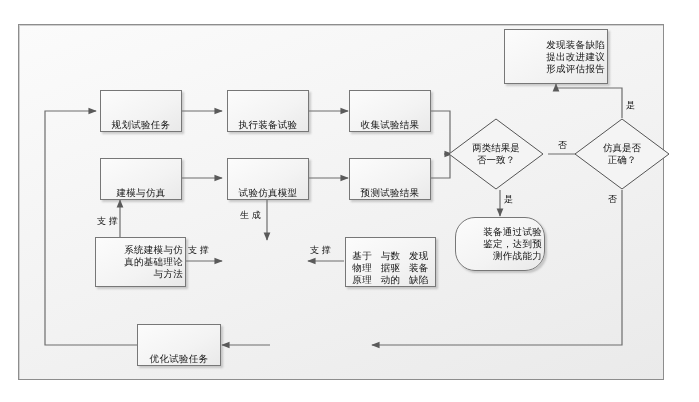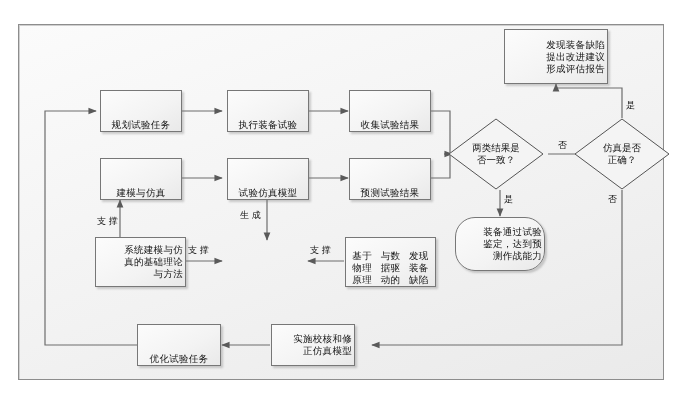--- a/index.html
+++ b/index.html
@@ -98,24 +98,20 @@
 
 
   <div class="box" style="left:345px;top:237px;width:91px;height:50px;flex-direction:row;">
     <span>基于物理原理</span>
     <span>与数据驱动的</span>
     <span>发现装备缺陷</span>
   </div>
 
   <div class="box" style="left:137px;top:324px;width:84px;height:42px;">优化试验任务</div>
 
-  <div class="box" style="left:271px;top:324px;width:84px;height:42px;flex-direction:column;">
-    <span>实施校核和修</span>
-    <span>正仿真模型</span>
-  </div>
 
   <div class="diamond" style="left:448px;top:118px;width:96px;height:72px;">
     <svg width="96" height="72">
       <polygon points="48,1 95,36 48,71 1,36" fill="#f4f4f4" stroke="#555" stroke-width="1"></polygon>
     </svg>
     <div class="dtext" style="flex-direction:column;">
       <span>两类结果是</span>
       <span>否一致？</span>
     </div>
   </div>

